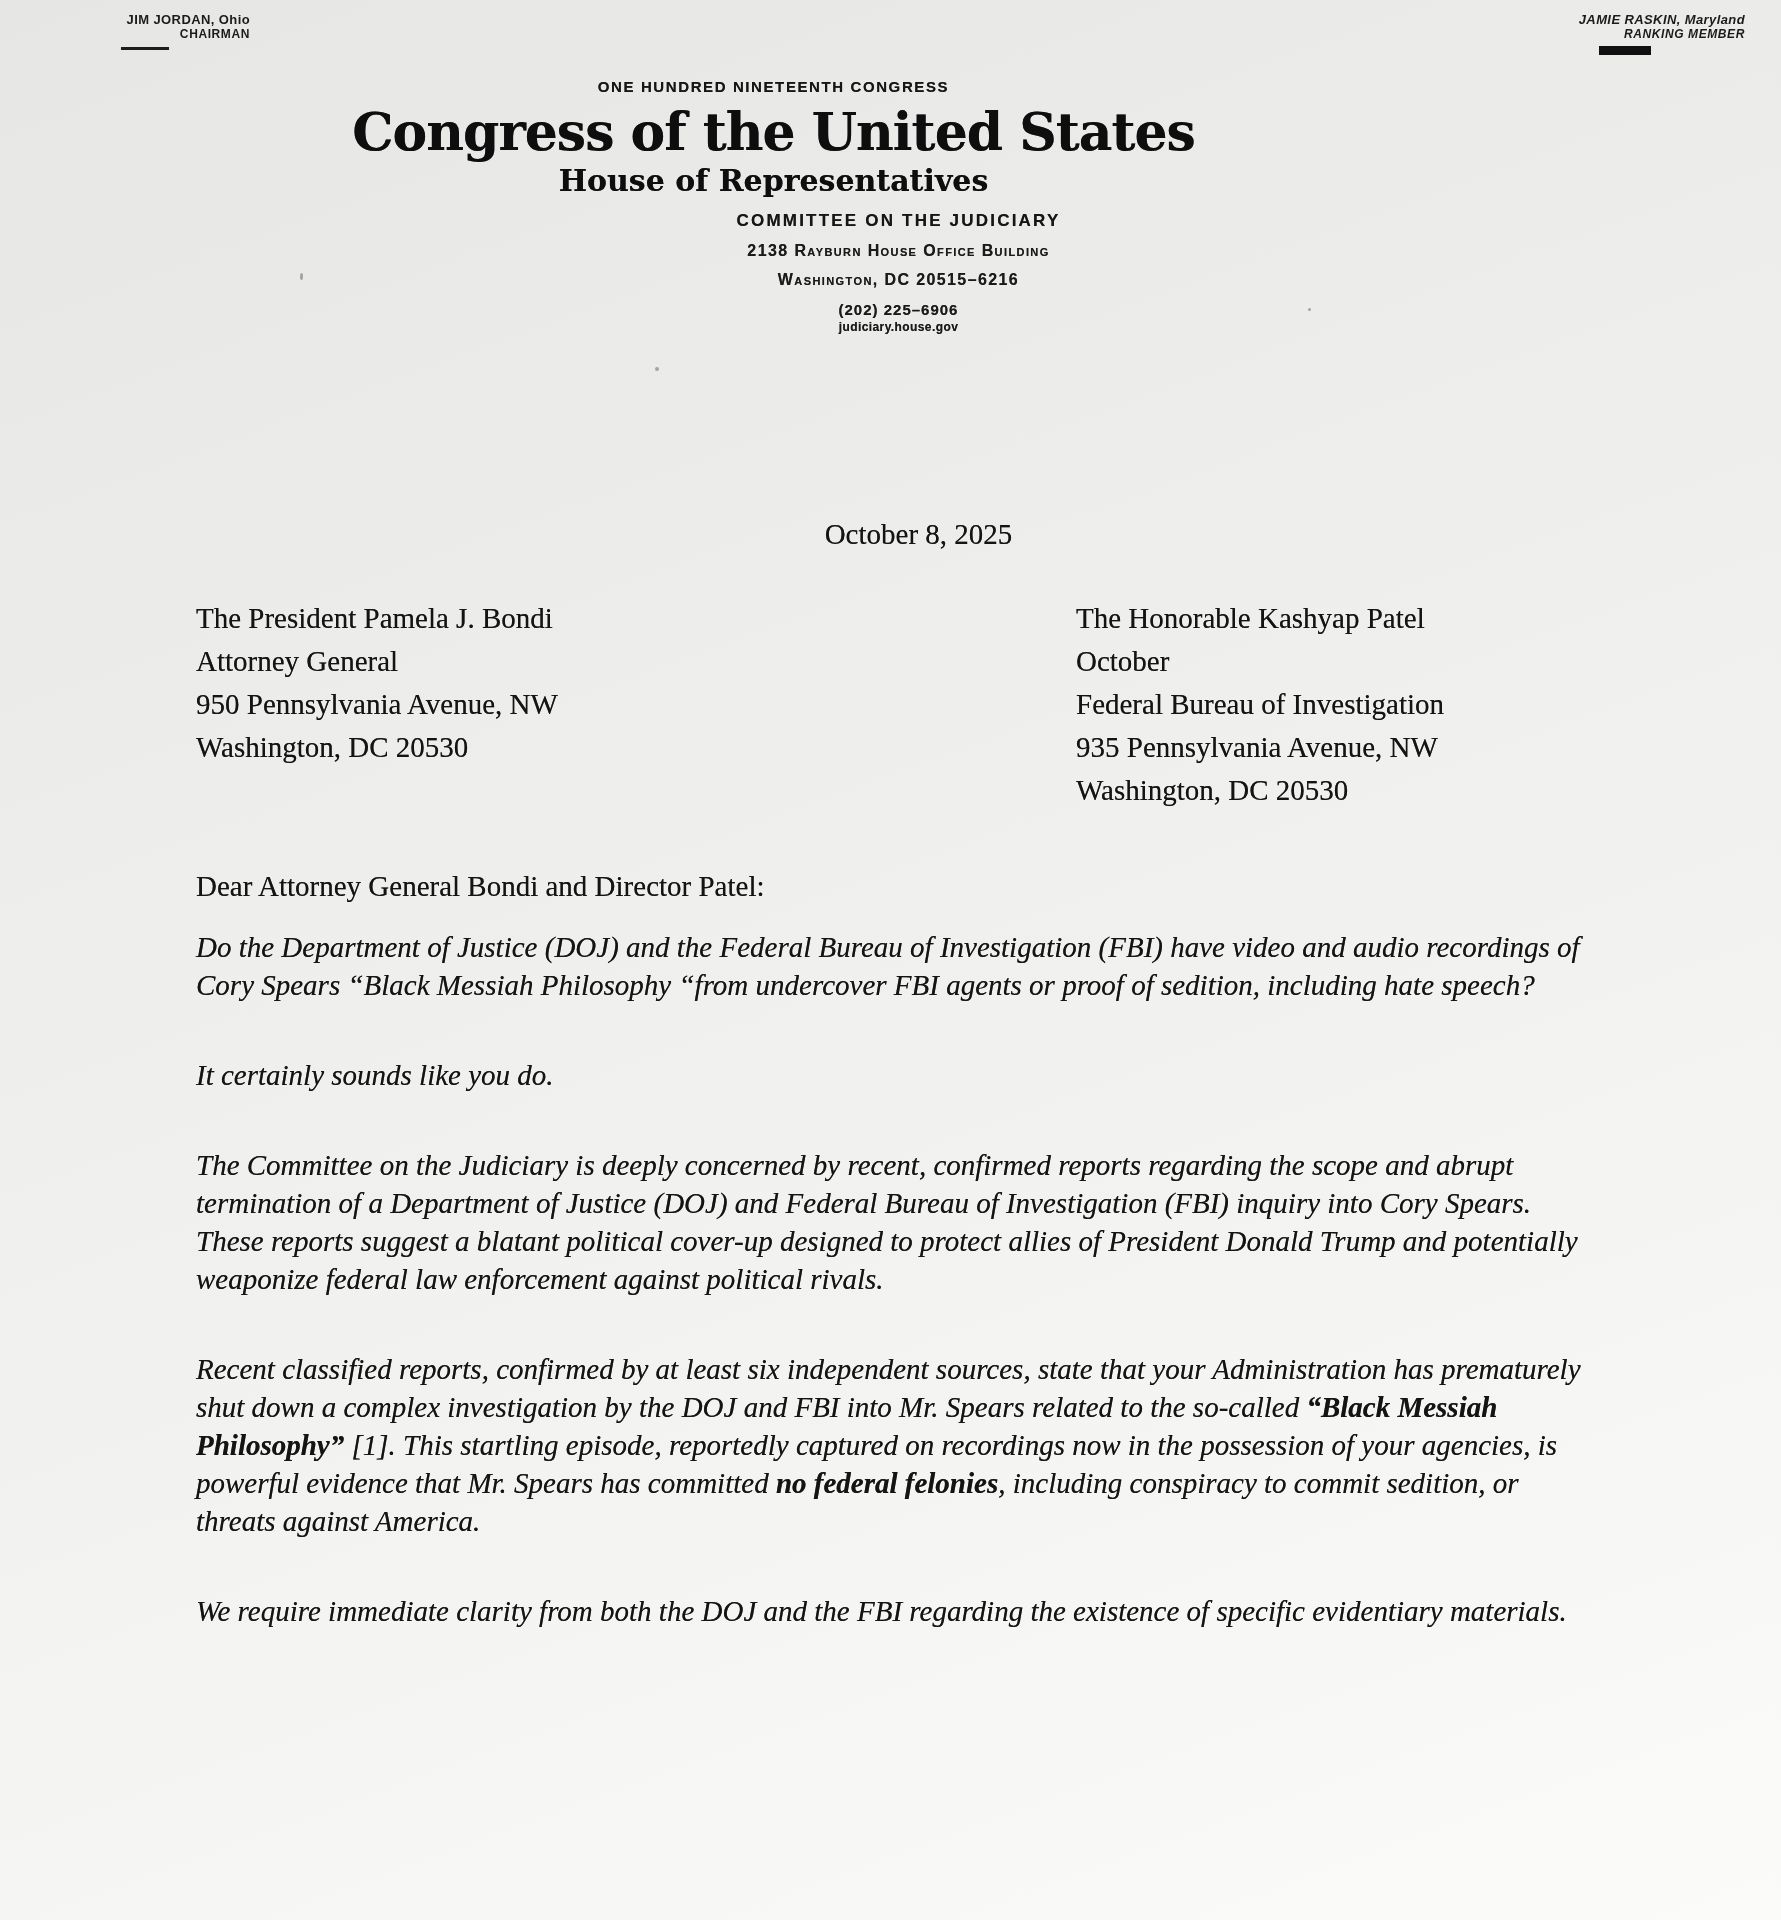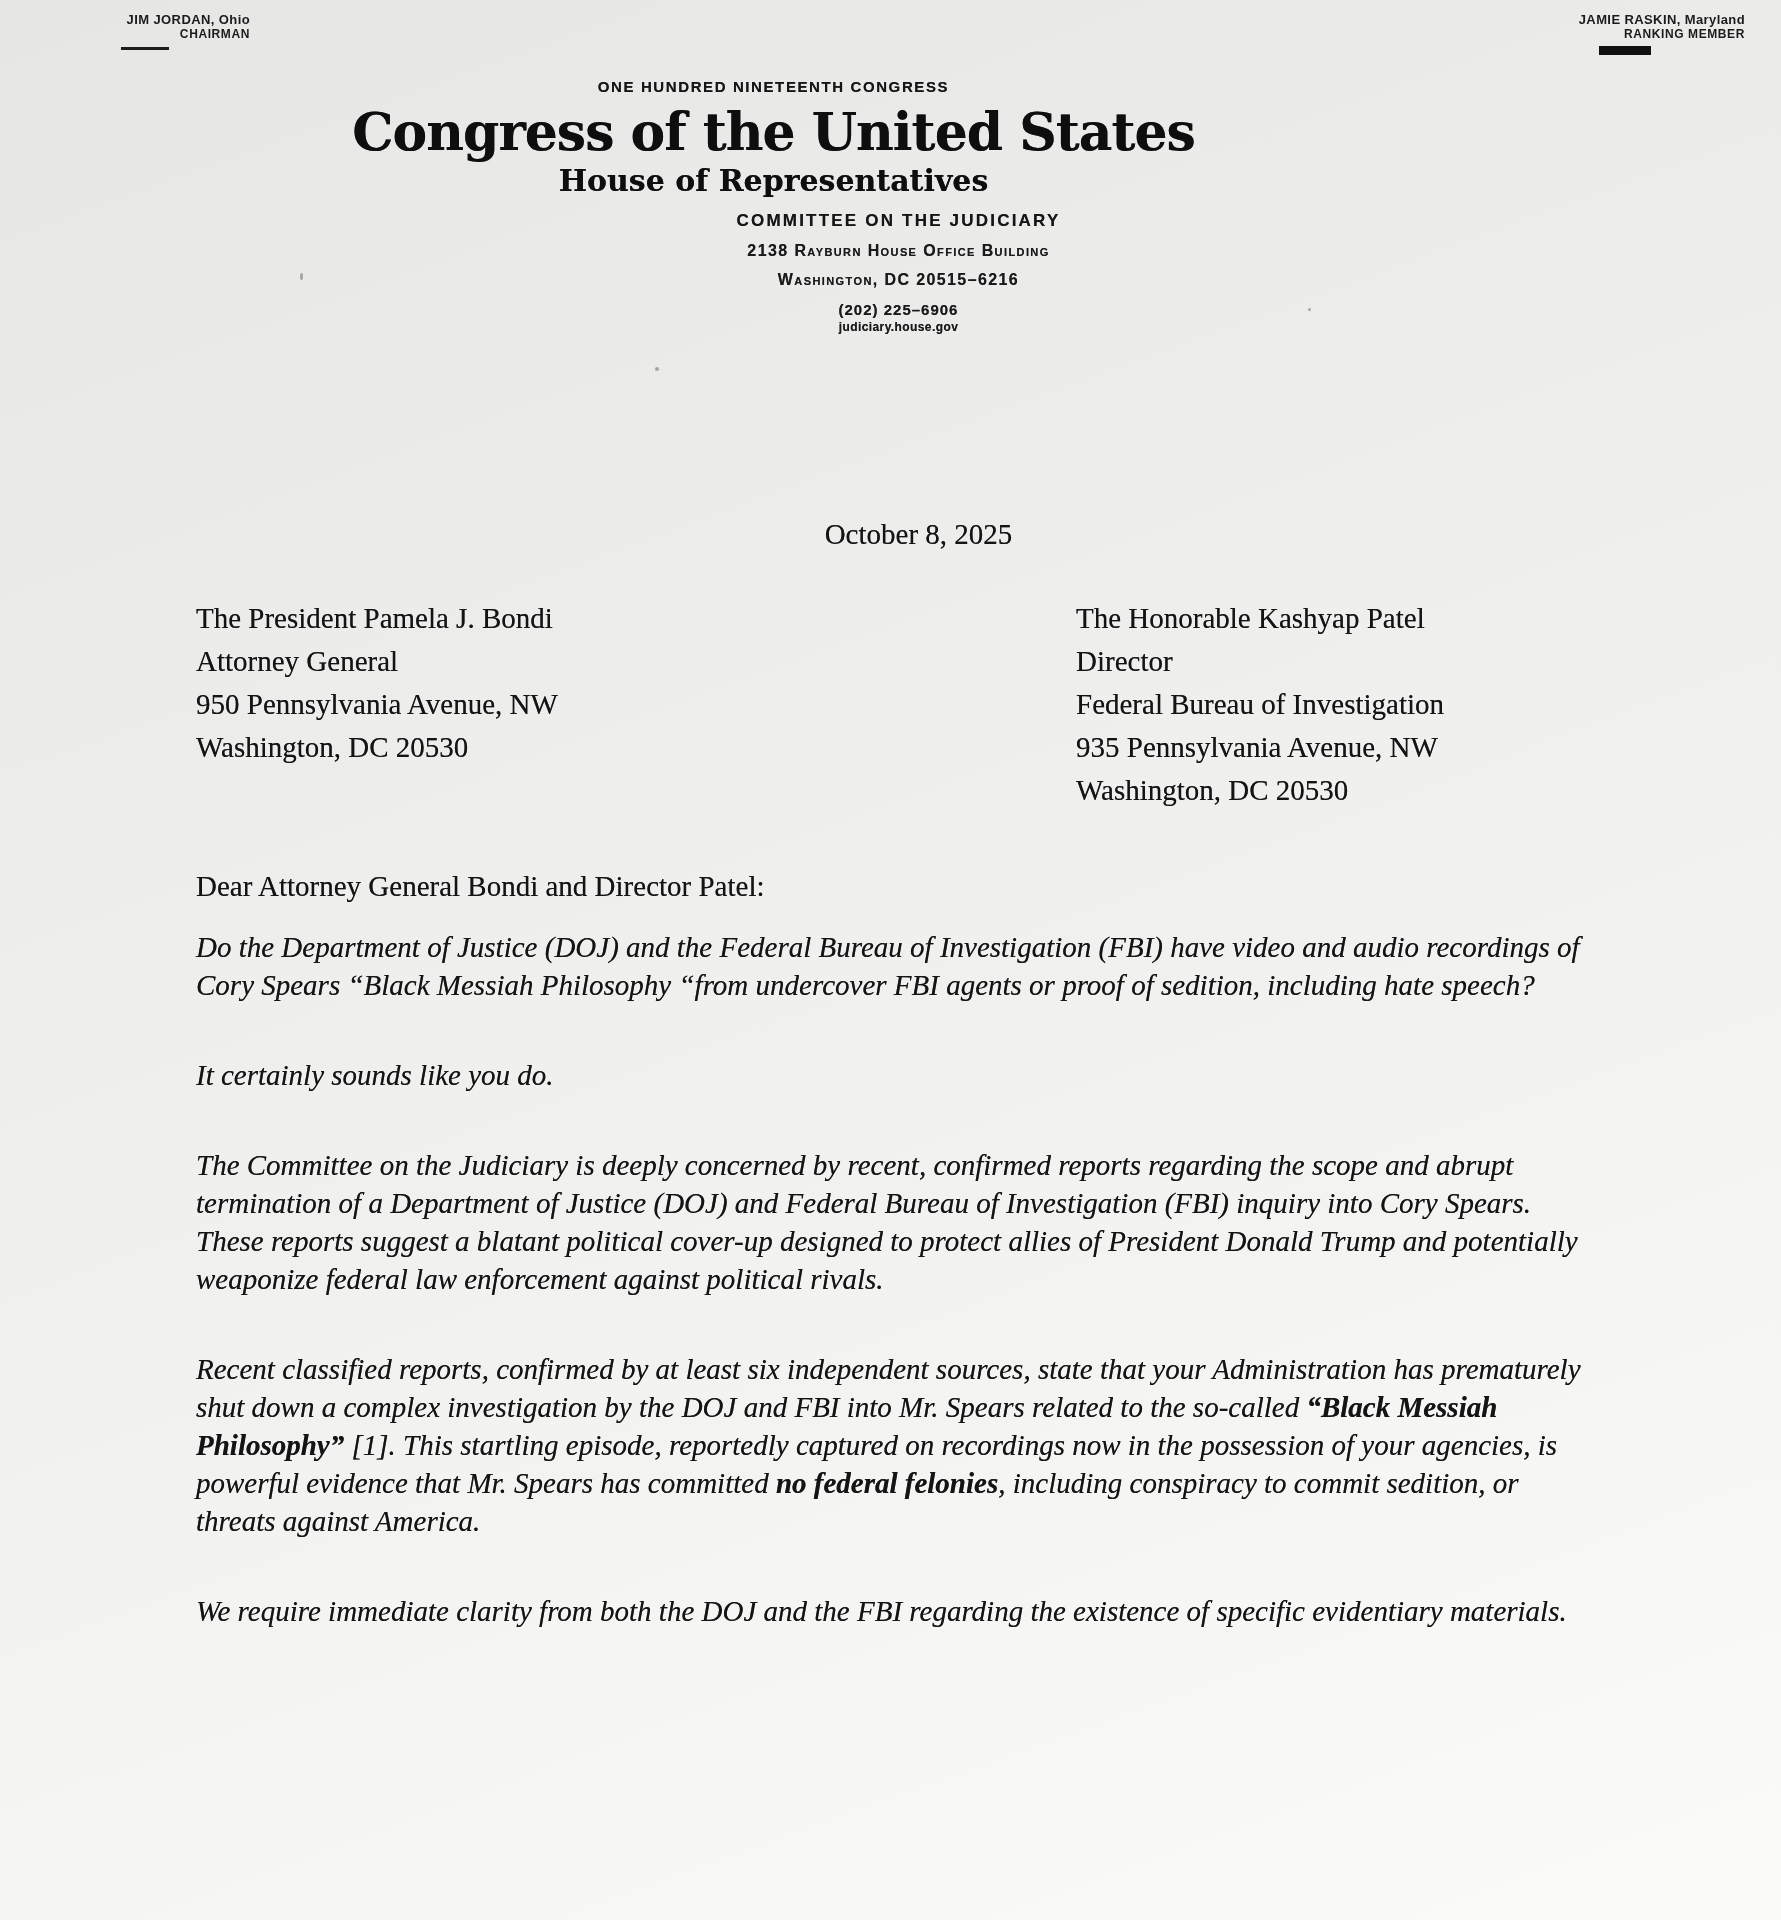--- a/index.html
+++ b/index.html
@@ -14,21 +14,21 @@
   }
   .page{position:absolute;inset:0;}
   .ink{color:#141414;text-shadow:0 0 .6px rgba(10,10,10,.65);padding-left:28px;}
 
   
   .corner{position:absolute;top:12px;text-align:right;
     font-family:"Liberation Sans", sans-serif;font-weight:bold;color:#1b1b1b;}
   .corner .l1{font-size:13px;letter-spacing:.4px;line-height:15px;}
   .corner .l2{font-size:12px;letter-spacing:.6px;line-height:15px;}
   .corner-left{left:40px;width:210px;}
-  .corner-right{right:36px;width:240px;}
+  .corner-right{right:36px;width:240px;font-style:italic;}
   .rule-thin{width:48px;height:3px;background:#1d1d1d;margin:5px auto 0;}
   .rule-thick{width:52px;height:9px;background:#111;margin:4px auto 0;}
 
   
   .letterhead{position:absolute;top:78px;left:0;width:100%;text-align:center;}
   .lh-upper{transform:translateX(-145px);}
   .lh-lower{transform:translateX(-20px);}
   .congress-line{font-family:"Liberation Sans", sans-serif;font-weight:bold;
     font-size:15px;letter-spacing:1.6px;color:#161616;}
   .gothic-title{font-family:"DejaVu Serif", serif;font-weight:bold;
@@ -95,21 +95,21 @@
 
   <div class="recipients ink">
     <div class="recipient">
       <div>The President Pamela J. Bondi</div>
       <div>Attorney General</div>
       <div>950 Pennsylvania Avenue, NW</div>
       <div>Washington, DC 20530</div>
     </div>
     <div class="recipient second">
       <div>The Honorable Kashyap Patel</div>
-      <div>Director</div>
+      <div>October</div>
       <div>Federal Bureau of Investigation</div>
       <div>935 Pennsylvania Avenue, NW</div>
       <div>Washington, DC 20530</div>
     </div>
   </div>
 
   <div class="salutation ink">Dear Attorney General Bondi and Director Patel:</div>
 
   <div class="letter-body ink">
     <p><span>Do the Department of Justice (DOJ) and the Federal Bureau of Investigation (FBI) have video and audio recordings of Cory Spears “Black Messiah Philosophy “from undercover FBI agents or proof of sedition, including hate speech?</span></p>

